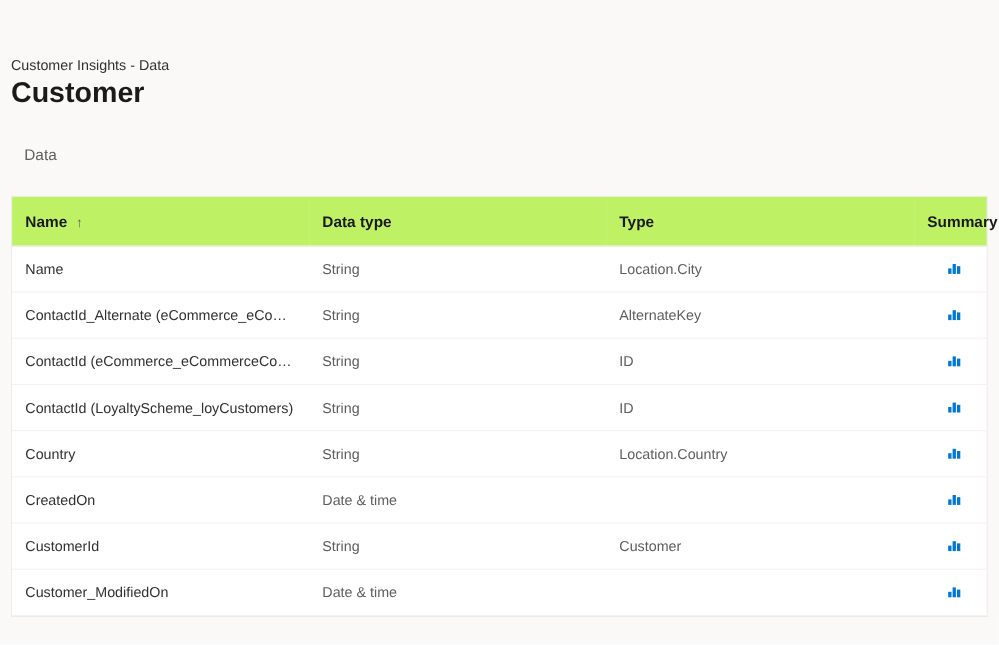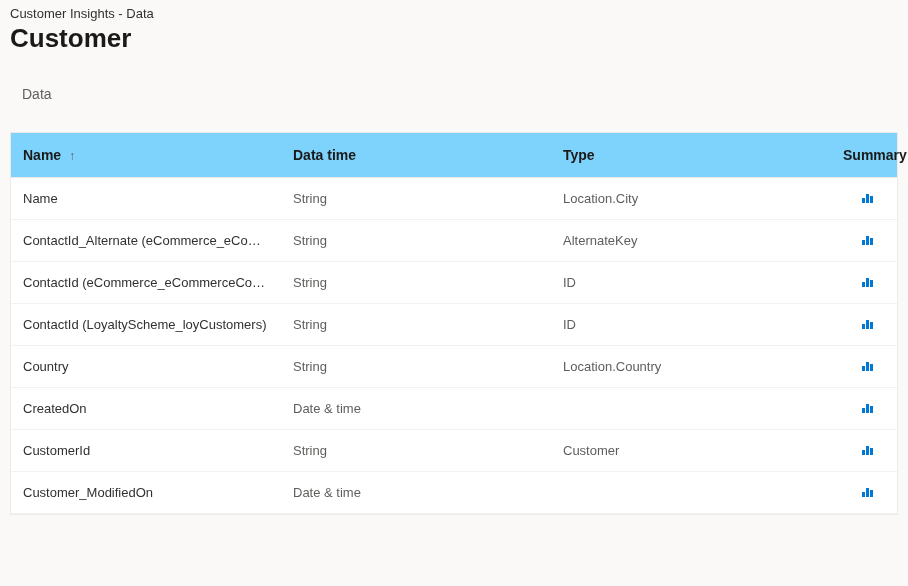--- a/index.html
+++ b/index.html
@@ -6,20 +6,21 @@
   html, body {
     margin: 0;
     padding: 0;
     font-family: "Segoe UI", -apple-system, BlinkMacSystemFont, sans-serif;
     background: #faf9f8;
     color: #323130;
     width: 908px;
   }
   .page {
     padding: 4px 10px 0 10px;
+    margin-top: 46px;
   }
   .breadcrumb {
     font-size: 13px;
     color: #323130;
     margin-top: 2px;
     margin-bottom: 2px;
   }
   .page-title {
     font-size: 26px;
     font-weight: 700;
@@ -70,21 +71,21 @@
     border-collapse: collapse;
     table-layout: fixed;
   }
   thead th {
     text-align: left;
     font-size: 14px;
     font-weight: 600;
     color: #1b1a19;
     padding: 14px 12px;
     border-bottom: 1px solid #edebe9;
-    background: #7dd3fc;
+    background: #bef264;
   }
   th.col-name { width: 270px; }
   th.col-data-type { width: 270px; }
   th.col-type { width: 280px; }
   th.col-summary { width: auto; text-align: right; padding-right: 18px;}
   .sort-arrow {
     font-size: 12px;
     margin-left: 4px;
     color: #605e5c;
   }
@@ -147,21 +148,21 @@
 
   <div class="table-wrap">
     <table>
       <thead>
         <tr>
           <th class="col-name">
             <span>Name</span>
             <span class="sort-arrow">↑</span>
           </th>
           <th class="col-data-type">
-            <span>Data time</span>
+            <span>Data type</span>
           </th>
           <th class="col-type">
             <span>Type</span>
           </th>
           <th class="col-summary">
             <span>Summary</span>
           </th>
         </tr>
       </thead>
       <tbody id="table-body">

